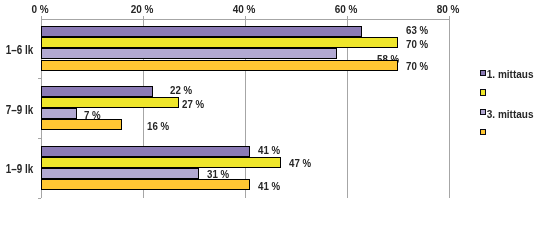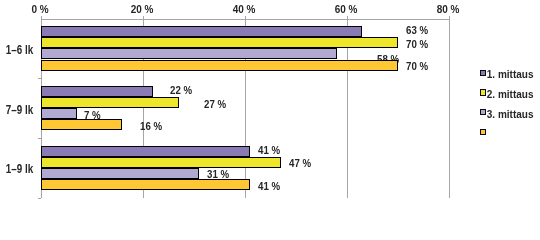--- a/index.html
+++ b/index.html
@@ -60,37 +60,36 @@
   <div class="bar" style="left: 40.8px; top: 48.45px; width: 296.09px; height: 11.05px; background: rgb(178, 169, 210); border-color: rgb(0, 0, 0);"></div>
   <div class="vlabel" style="left: 344.69px; top: 54px; margin-left: 32px;">58 %</div>
   <div class="bar" style="left: 40.8px; top: 59.5px; width: 357.35px; height: 11.05px; background: rgb(255, 199, 51); border-color: rgb(0, 0, 0);"></div>
   <div class="vlabel" style="left: 405.95px; top: 61.125px;">70 %</div>
 
   <div class="tick ytick" style="left: 38px; top: 138px; background: rgb(166, 166, 166);"></div>
   <div class="cat-label" style="top: 102.65px; width: 32.5px;">7–9 lk</div>
   <div class="bar" style="left: 40.8px; top: 86.05px; width: 112.31px; height: 11.05px; background: rgb(139, 123, 181); border-color: rgb(0, 0, 0);"></div>
   <div class="vlabel" style="left: 163px; top: 85.075px; margin-left: 7px;">22 %</div>
   <div class="bar" style="left: 40.8px; top: 97.1px; width: 137.835px; height: 11.05px; background: rgb(238, 230, 43); border-color: rgb(0, 0, 0);"></div>
-  <div class="vlabel" style="left: 204px; top: 98.725px;">27 %</div>
+  <div class="vlabel" style="left: 182px; top: 98.725px;">27 %</div>
   <div class="bar" style="left: 40.8px; top: 108.15px; width: 35.735px; height: 11.05px; background: rgb(178, 169, 210); border-color: rgb(0, 0, 0);"></div>
   <div class="vlabel" style="left: 84.335px; top: 109.775px;">7 %</div>
   <div class="bar" style="left: 40.8px; top: 119.2px; width: 81.68px; height: 11.05px; background: rgb(255, 199, 51); border-color: rgb(0, 0, 0);"></div>
-  <div class="vlabel" style="left: 140px; top: 120.825px;">16 %</div>
+  <div class="vlabel" style="left: 147px; top: 120.825px;">16 %</div>
 
   <div class="tick ytick" style="left: 38px; top: 197.7px; background: rgb(166, 166, 166);"></div>
   <div class="cat-label" style="top: 162.35px; width: 32.5px;">1–9 lk</div>
   <div class="bar" style="left: 40.8px; top: 145.75px; width: 209.305px; height: 11.05px; background: rgb(139, 123, 181); border-color: rgb(0, 0, 0);"></div>
   <div class="vlabel" style="left: 257.905px; top: 144.775px;">41 %</div>
   <div class="bar" style="left: 40.8px; top: 156.8px; width: 239.935px; height: 11.05px; background: rgb(238, 230, 43); border-color: rgb(0, 0, 0);"></div>
   <div class="vlabel" style="left: 288.535px; top: 158.425px;">47 %</div>
   <div class="bar" style="left: 40.8px; top: 167.85px; width: 158.255px; height: 11.05px; background: rgb(178, 169, 210); border-color: rgb(0, 0, 0);"></div>
   <div class="vlabel" style="left: 206.855px; top: 169.475px;">31 %</div>
   <div class="bar" style="left: 40.8px; top: 178.9px; width: 209.305px; height: 11.05px; background: rgb(255, 199, 51); border-color: rgb(0, 0, 0);"></div>
   <div class="vlabel" style="left: 257.905px; top: 180.525px;">41 %</div>
 
   <div class="legend-sw" style="left: 479.8px; top: 69.6px; background: rgb(139, 123, 181);"></div>
   <div class="legend-txt" style="left: 486.8px; top: 69.4px;">1. mittaus</div>
   <div class="legend-sw" style="left: 479.8px; top: 89.4px; background: rgb(238, 230, 43);"></div>
-  <div class="legend-txt" style="left: 486.8px; top: 89.2px;">2. mittaus</div>
   <div class="legend-sw" style="left: 479.8px; top: 109.2px; background: rgb(178, 169, 210);"></div>
   <div class="legend-txt" style="left: 486.8px; top: 109px;">3. mittaus</div>
   <div class="legend-sw" style="left: 479.8px; top: 129px; background: rgb(255, 199, 51);"></div>
 </div>
 
 </body></html>

